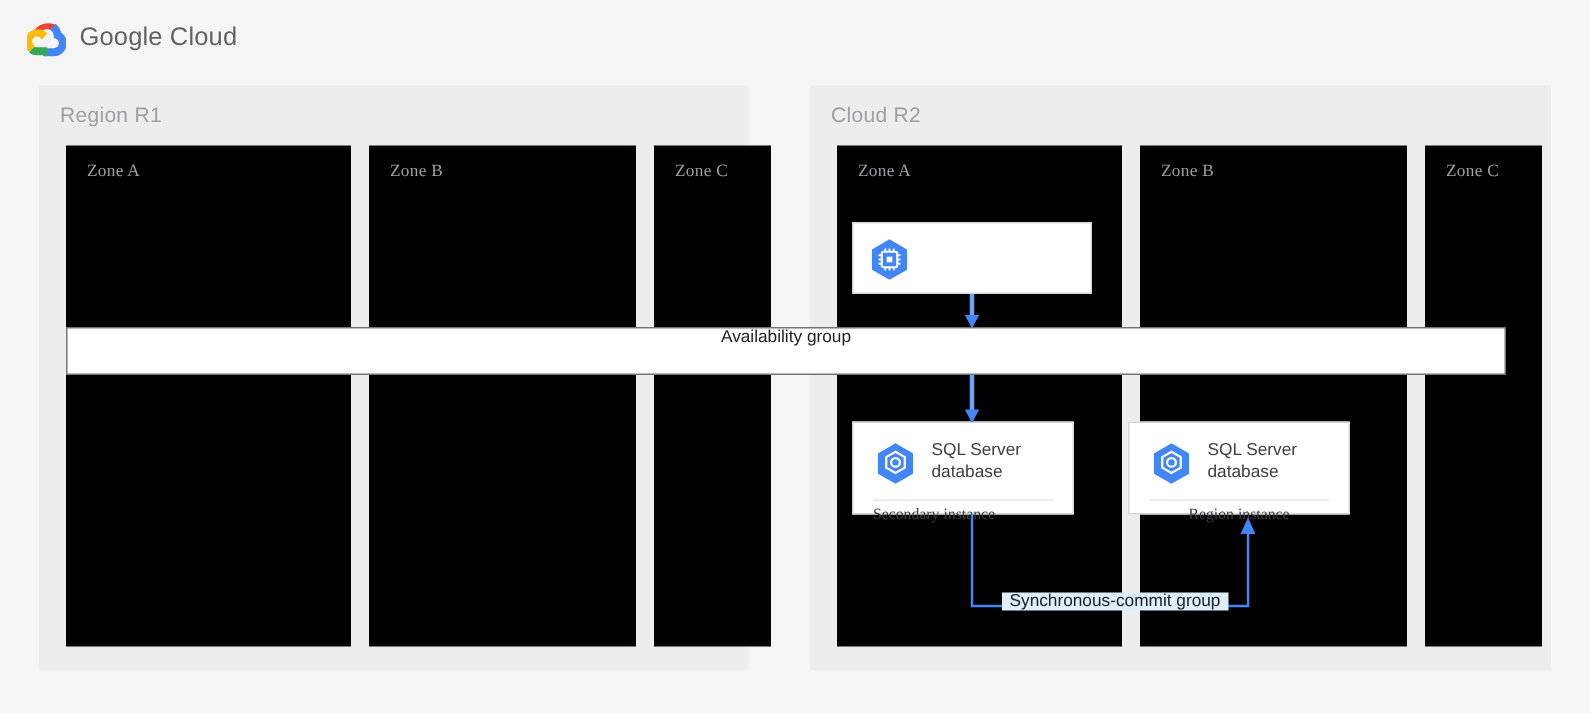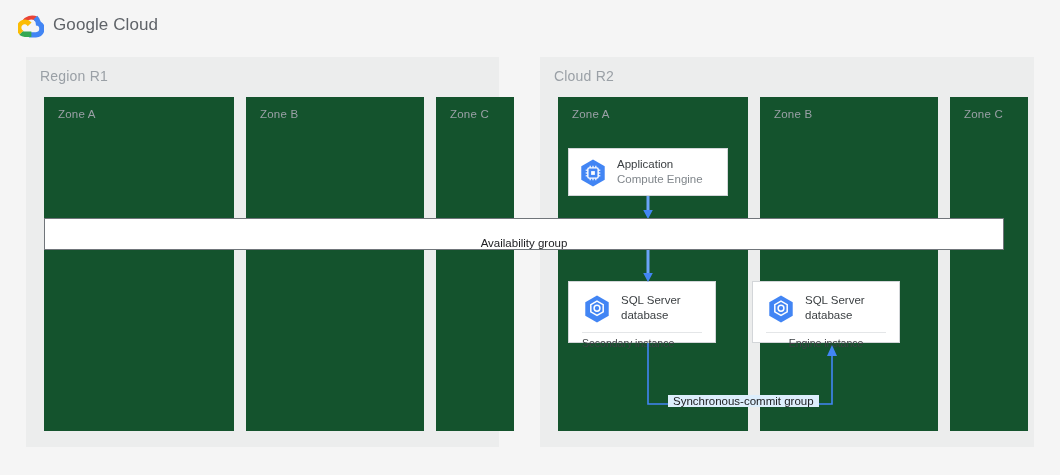--- a/index.html
+++ b/index.html
@@ -19,61 +19,61 @@
 
   
   .region {
     position: absolute; background: #eceded;
   }
   .region-label {
     position: absolute; left: 14px; top: 11px;
     font-size: 14px; color: #9aa0a6; letter-spacing: .2px; white-space: nowrap;
   }
   .zone {
-    position: absolute; background: #14532d; overflow: hidden;
+    position: absolute; background: #000000; overflow: hidden; font-family: Liberation Serif, serif;
   }
   .zone-label {
     position: absolute; left: 14px; top: 11px;
     font-size: 11.5px; color: #9aa0a6; letter-spacing: .2px; white-space: nowrap;
   }
 
   
   .card {
     position: absolute; background: #ffffff;
     border: 1px solid #d3d6d9;
     display: flex; align-items: flex-start;
   }
   .card-icon { flex: 0 0 auto; }
   .card-icon svg { display: block; }
   .card-body { flex: 1 1 auto; min-width: 0; }
   .card-title { font-size: 11.5px; color: #3c4043; line-height: 1.28; }
   .card-sub { font-size: 11.5px; color: #80868b; line-height: 1.28; }
   .card-divider { height: 1px; background: #e4e6e8; }
-  .card-footer { font-size: 10.5px; color: #3c4043; }
+  .card-footer { font-size: 10.5px; color: #3c4043; font-family: Liberation Serif, serif; }
 
   
   .card-app { left: 568px; top: 148px; width: 160px; height: 48px; padding: 8px 9px; }
   .card-app .card-icon { margin-right: 9px; margin-top: 1px; }
 
   
   .card-db { width: 148px; height: 62px; padding: 4px; display: block; }
   .card-db .db-top { display: flex; align-items: flex-start; padding: 7px 9px 0 9px; }
   .card-db .db-icon { margin-right: 9px; margin-top: 1px; }
   .card-db .card-divider { margin: 4px 9px 0 9px; }
   .card-db .card-footer { padding: 4px 9px 0 9px; }
   #card-secondary { left: 568px; top: 281px; }
   #card-standby  { left: 752px; top: 281px; }
   #card-standby .db-top { justify-content: flex-start; }
   #card-standby .card-footer { text-align: center; }
 
   
   .ag-bar {
     position: absolute; left: 44px; top: 218px; width: 960px; height: 32px;
     background: #ffffff; border: 1px solid #70757a;
-    display: flex; align-items: flex-end; justify-content: center; z-index: 5;
+    display: flex; align-items: flex-start; justify-content: center; z-index: 5;
   }
   .ag-label { font-size: 11.5px; color: #202124; }
 
   
   .conn { position: absolute; z-index: 2; }
   .conn svg { display: block; overflow: visible; }
   .sync-label {
     position: absolute; z-index: 6;
     font-size: 11.5px; color: #202124; background: #ddeefc;
     padding: 0 5px; white-space: nowrap;
@@ -167,24 +167,20 @@
           <line x1="19" y1="21.6" x2="19" y2="23.8"></line>
           <line x1="8.2" y1="13" x2="10.4" y2="13"></line>
           <line x1="8.2" y1="16" x2="10.4" y2="16"></line>
           <line x1="8.2" y1="19" x2="10.4" y2="19"></line>
           <line x1="21.6" y1="13" x2="23.8" y2="13"></line>
           <line x1="21.6" y1="16" x2="23.8" y2="16"></line>
           <line x1="21.6" y1="19" x2="23.8" y2="19"></line>
         </g>
       </svg>
     </span>
-    <span class="card-body">
-      <span class="card-title" style="display:block;">Application</span>
-      <span class="card-sub" style="display:block;">Compute Engine</span>
-    </span>
   </div>
 
   <div class="card card-db" id="card-secondary">
     <div class="db-top">
       <span class="db-icon">
         <svg width="30" height="30" viewBox="0 0 32 32">
           <path d="M16 1.6 L28.5 8.8 L28.5 23.2 L16 30.4 L3.5 23.2 L3.5 8.8 Z" fill="#4285f4"></path>
           <path d="M16 7.6 L22.6 11.4 L22.6 19 L16 22.8 L9.4 19 L9.4 11.4 Z" fill="none" stroke="#ffffff" stroke-width="1.6"></path>
           <circle cx="16" cy="15.2" r="3.1" fill="none" stroke="#ffffff" stroke-width="1.6"></circle>
         </svg>
@@ -206,16 +202,16 @@
           <path d="M16 7.6 L22.6 11.4 L22.6 19 L16 22.8 L9.4 19 L9.4 11.4 Z" fill="none" stroke="#ffffff" stroke-width="1.6"></path>
           <circle cx="16" cy="15.2" r="3.1" fill="none" stroke="#ffffff" stroke-width="1.6"></circle>
         </svg>
       </span>
       <span class="card-body">
         <span class="card-title" style="display:block;">SQL Server</span>
         <span class="card-title" style="display:block;">database</span>
       </span>
     </div>
     <div class="card-divider"></div>
-    <div class="card-footer">Engine instance</div>
+    <div class="card-footer">Region instance</div>
   </div>
 
 </div>
 
 </body></html>

